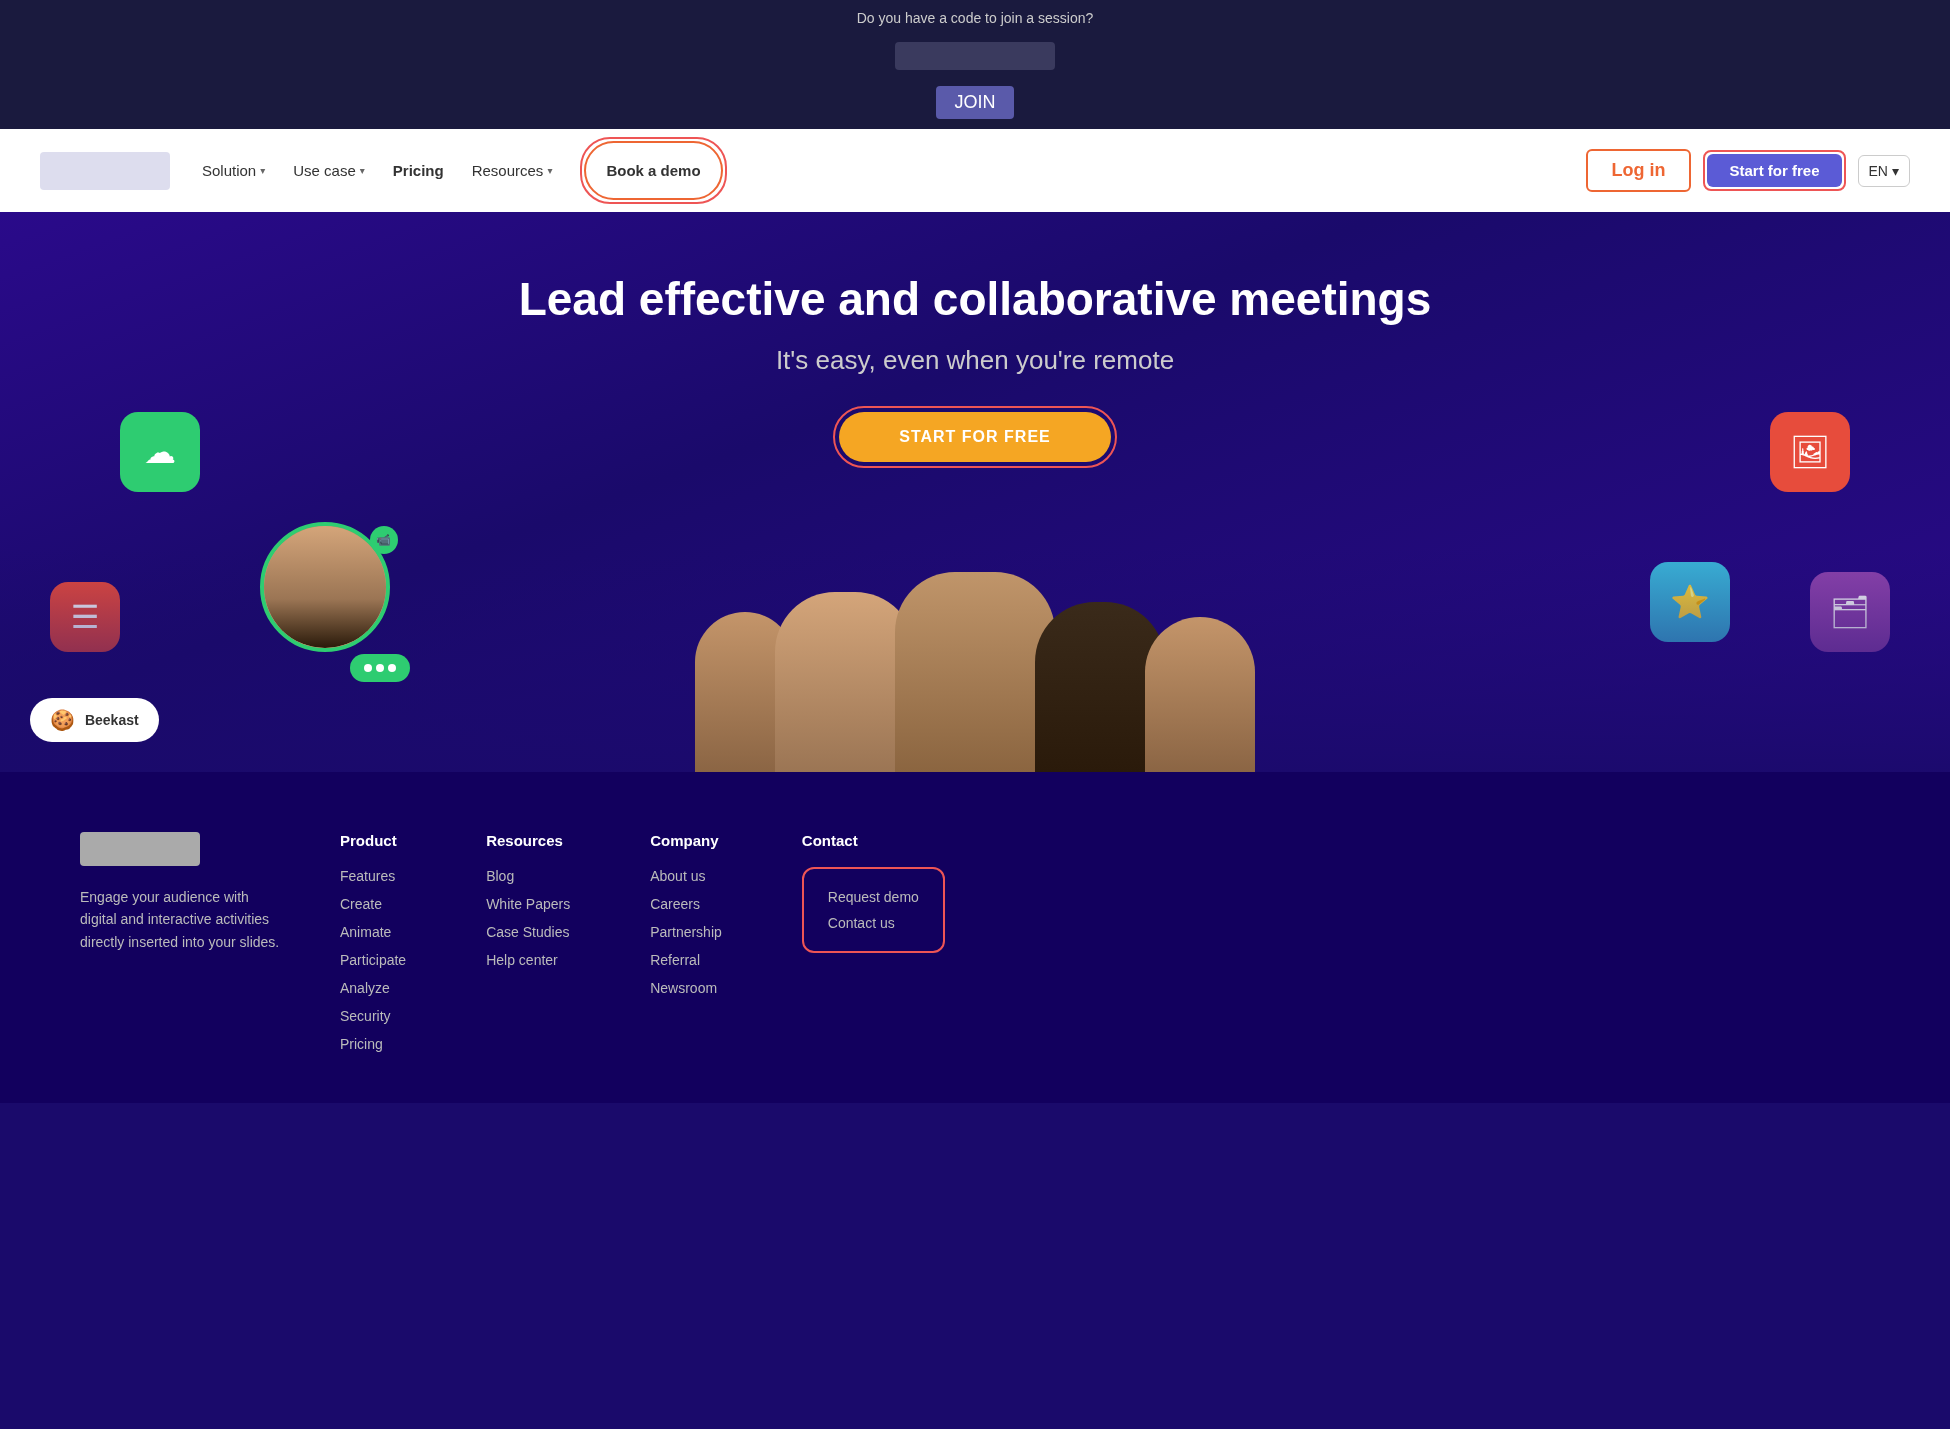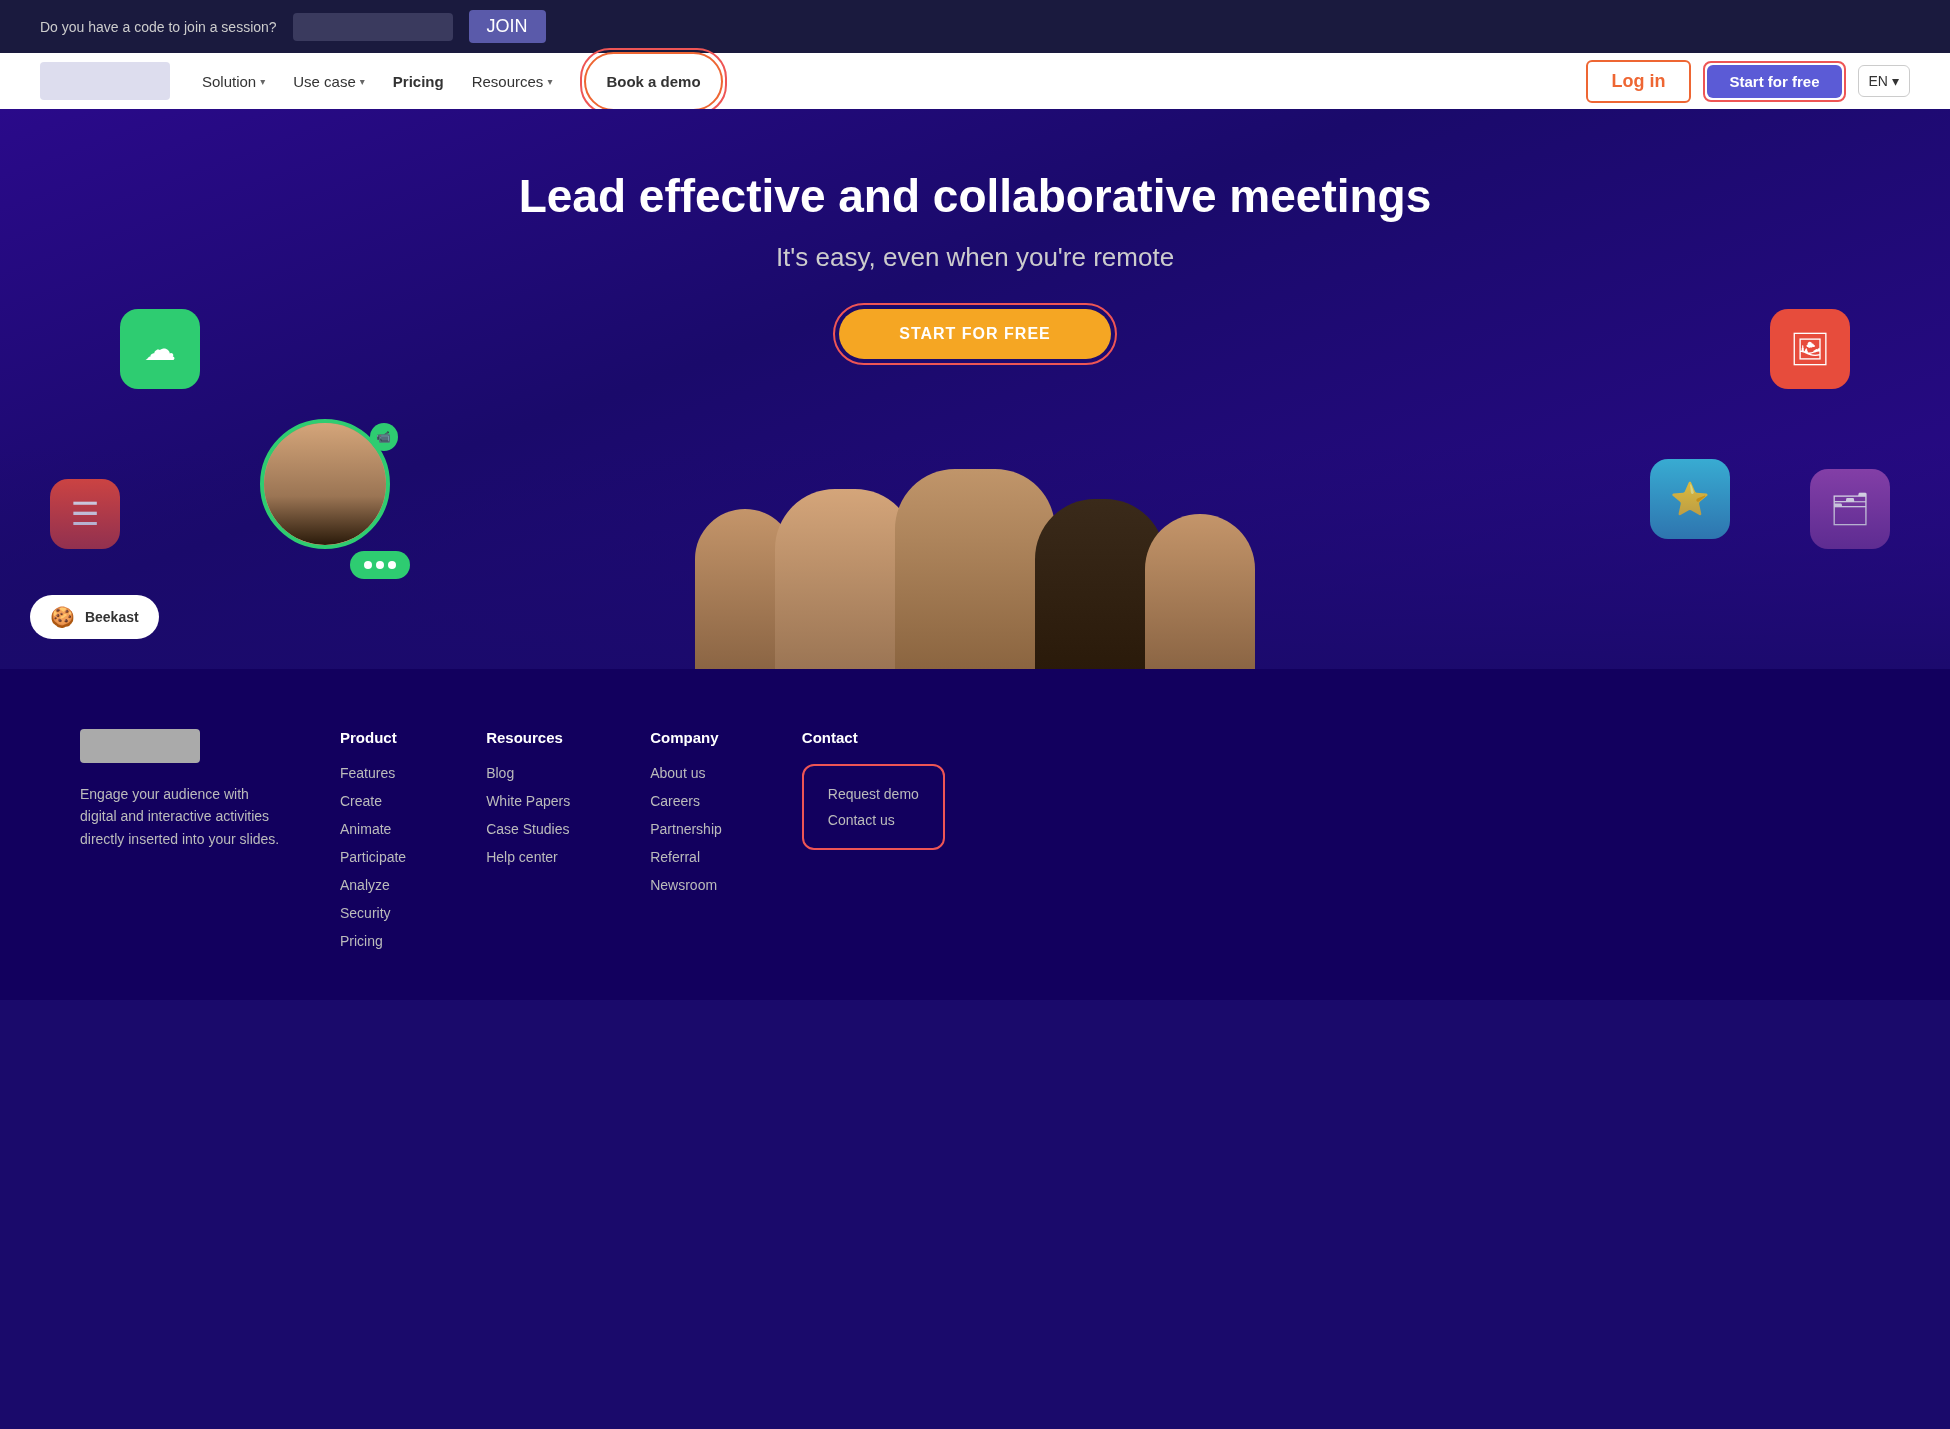--- a/index.html
+++ b/index.html
@@ -7,20 +7,21 @@
 
     
     .top-bar {
       background: #1a1a3e;
       padding: 10px 40px;
       display: flex;
       align-items: center;
       gap: 16px;
       font-size: 14px;
       color: #ccc;
+      flex-direction: column;
     }
     .top-bar input {
       background: #3a3a5e;
       border: none;
       border-radius: 4px;
       padding: 6px 10px;
       color: #fff;
       font-size: 14px;
       width: 160px;
     }
@@ -34,21 +35,21 @@
       font-size: 18px;
       cursor: pointer;
     }
 
     
     .navbar {
       background: #fff;
       padding: 0 40px;
       display: flex;
       align-items: center;
-      height: 56px;
+      height: 83px;
       gap: 32px;
     }
     .logo-placeholder {
       width: 130px;
       height: 38px;
       background: #dde;
       border-radius: 4px;
       flex-shrink: 0;
     }
     .nav-links {

